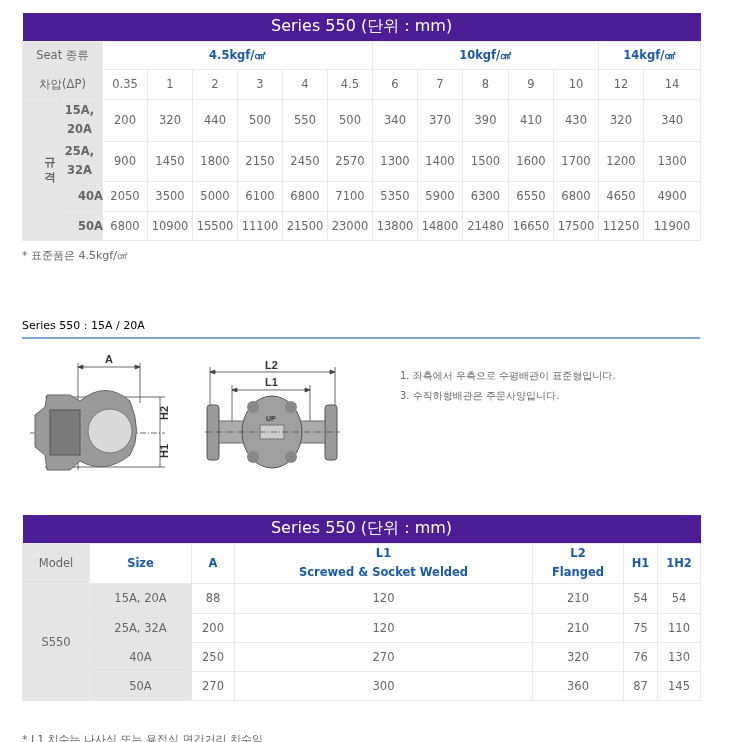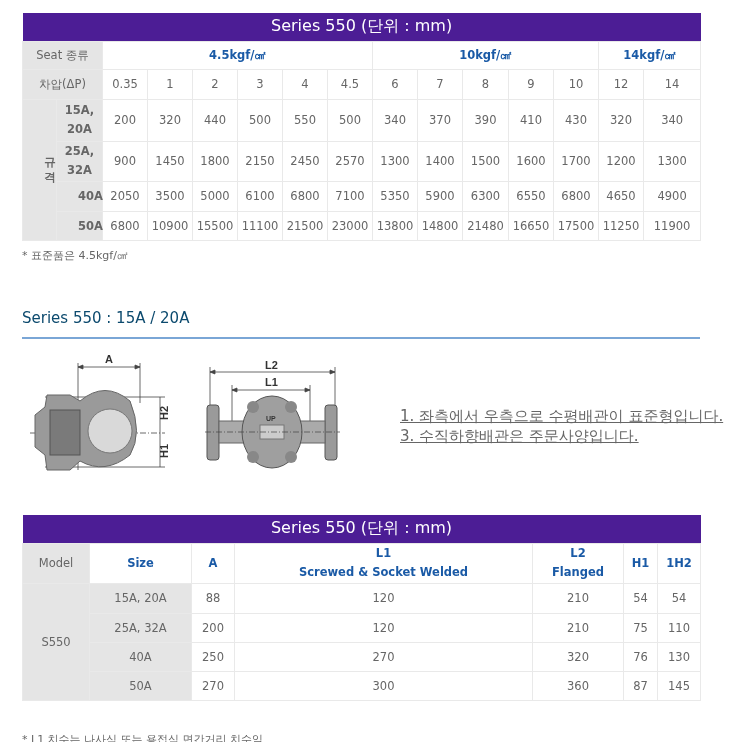--- a/index.html
+++ b/index.html
@@ -4,23 +4,23 @@
 <style>
   html,body{margin:0;padding:0;background:#fff;}
   body{width:740px;height:742px;position:relative;overflow:hidden;font-family:"DejaVu Sans","Liberation Sans",sans-serif;color:#666;}
   table{border-collapse:collapse;table-layout:fixed;position:absolute;left:22px;width:678px;font-size:11.5px;}
   td,th{border:1px solid #e9e9e9;text-align:center;padding:0;font-weight:normal;}
   .cap{background:#4c1d95;color:#fff;font-size:16px;border:none;}
   .gray{background:#e5e5e5;color:#666;}
   .blue{color:#1a5aa6;font-weight:bold;}
   .bold{font-weight:bold;padding-left:21px;}
   .note{position:absolute;left:22px;font-size:11px;color:#666;}
-  .sec-title{position:absolute;left:22px;top:309px;font-size:15px;color:#0c4a6e;}
+  .sec-title{position:absolute;left:22px;top:319px;font-size:11px;color:#000000;}
   .sec-line{position:absolute;left:22px;top:337px;width:678px;height:2px;background:#7aa6d6;}
-  .list{position:absolute;left:400px;top:406px;font-size:15px;color:#666;line-height:20px;text-decoration:underline;}
+  .list{position:absolute;left:400px;top:366px;font-size:10px;color:#666;line-height:20px;}
   .fig{position:absolute;}
 </style>
 </head>
 <body>
 
 <table style="top:13px;">
   <colgroup>
     <col style="width:34px">
       <col style="width:46px">
     <col style="width:45px">

